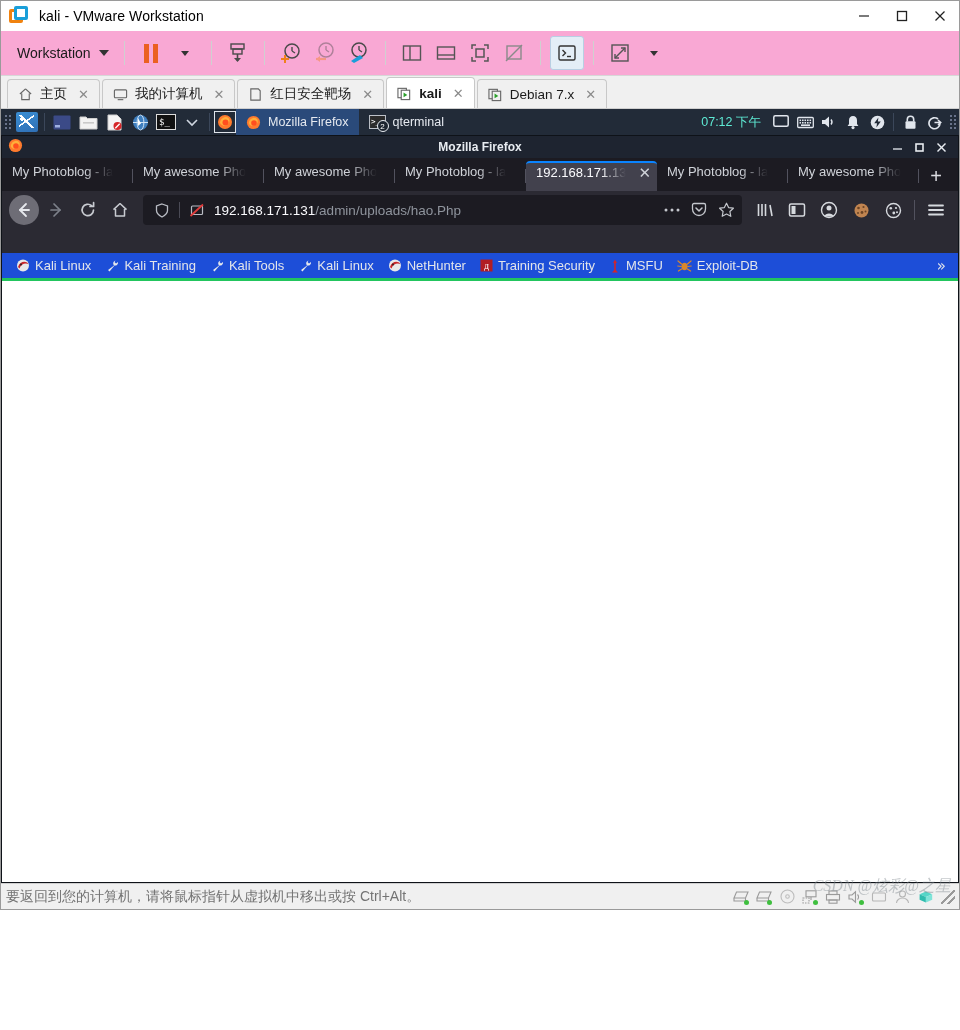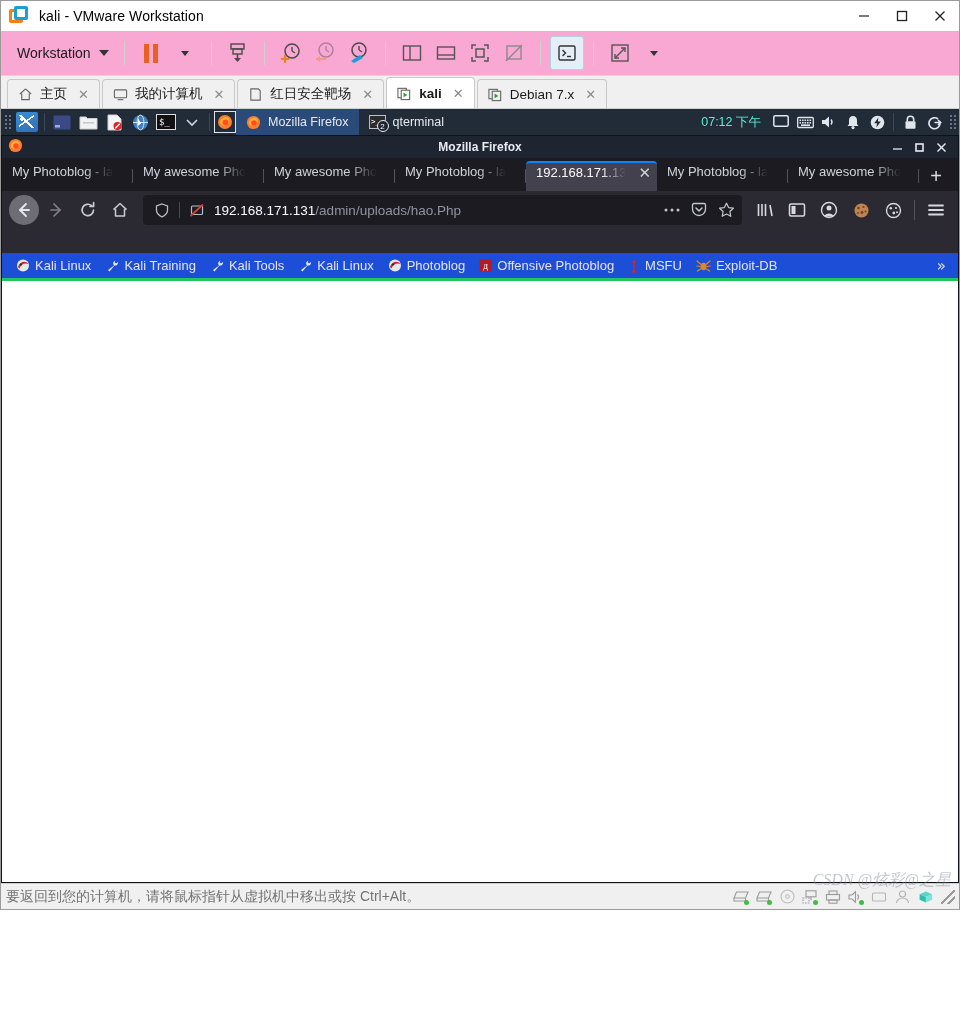--- a/index.html
+++ b/index.html
@@ -366,21 +366,21 @@
     background: #3fbf3f;
   }
   .resize-grip {
     width: 14px; height: 14px; margin-left: 2px;
     background:
       linear-gradient(135deg, transparent 45%, #9a9a9a 45%, #9a9a9a 55%, transparent 55%),
       linear-gradient(135deg, transparent 70%, #9a9a9a 70%, #9a9a9a 80%, transparent 80%);
   }
   .watermark {
     position: absolute;
-    right: 8px; bottom: 18px;
+    right: 8px; bottom: 12px;
     font-size: 16px;
     color: rgba(125,132,140,0.45);
     font-style: italic;
     font-family: "Liberation Serif", serif;
     white-space: nowrap;
     pointer-events: none;
   }
 </style>
 </head>
 <body>
@@ -913,28 +913,28 @@
             <path d="M10.5 1.5 A3 3 0 0 0 9 6.5 L3 11 L4.5 12.5 L9.5 6.5 A3 3 0 0 0 13 3 L11 4.5 L9.5 3 Z" fill="#e6e8ec"></path>
           </svg>
           <span>Kali Linux</span>
         </div>
         <div class="bm">
           <svg width="14" height="13" viewBox="0 0 14 13">
             <circle cx="7" cy="6.5" r="6" fill="#e8e8e8"></circle>
             <path d="M2 8 C4 2 10 1.5 12.5 5 C9 3.5 5 5 3.5 9.5 Z" fill="#c8252a"></path>
             <circle cx="5" cy="5.5" r="0.9" fill="#222"></circle>
           </svg>
-          <span>Photoblog</span>
+          <span>NetHunter</span>
         </div>
         <div class="bm">
           <svg width="13" height="13" viewBox="0 0 13 13">
             <rect x="0.5" y="0.5" width="12" height="12" fill="#b11d24"></rect>
             <text x="6.5" y="10" font-size="10" fill="#fff" text-anchor="middle" font-family="serif">д</text>
           </svg>
-          <span>Offensive Photoblog</span>
+          <span>Training Security</span>
         </div>
         <div class="bm">
           <svg width="12" height="14" viewBox="0 0 12 14">
             <path d="M6 0.5 L8 4 L6.8 4 L6.8 11 L9 13.5 L3 13.5 L5.2 11 L5.2 4 L4 4 Z" fill="#d1252c"></path>
           </svg>
           <span>MSFU</span>
         </div>
         <div class="bm">
           <svg width="15" height="13" viewBox="0 0 15 13">
             <ellipse cx="7.5" cy="7.5" rx="3" ry="3.8" fill="#d9872b"></ellipse>

